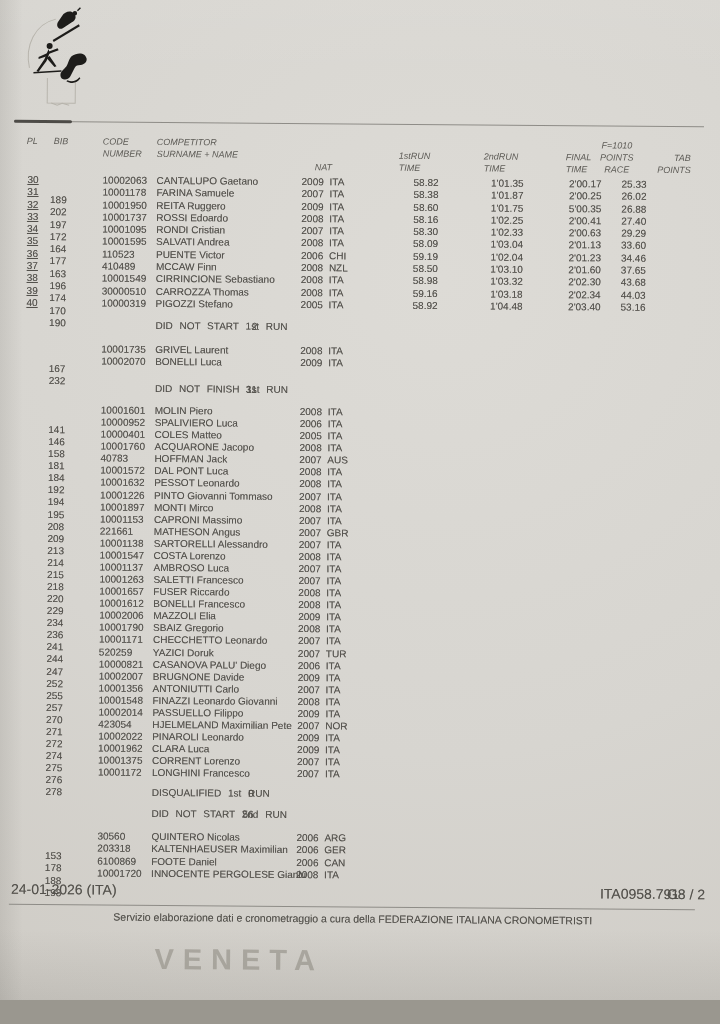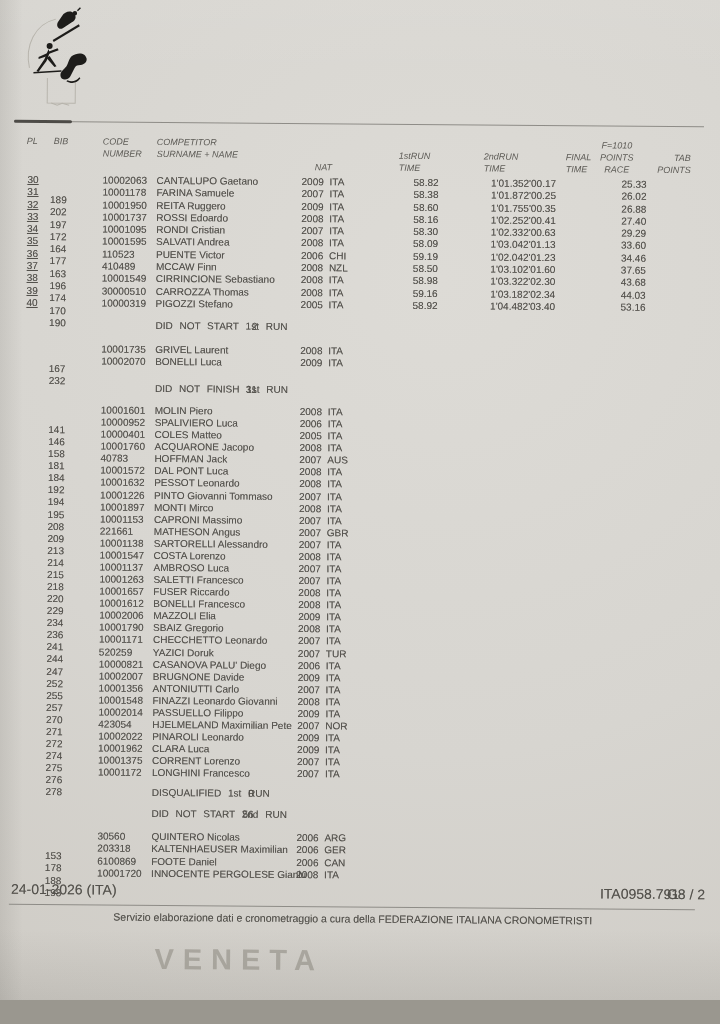--- a/index.html
+++ b/index.html
@@ -33,21 +33,21 @@
   .cell{position:absolute;top:0;font-size:10px;line-height:12px;white-space:nowrap;
         color:#53514c;text-shadow:0 0 0.4px rgba(83,81,76,0.55);}
   .c-pl{left:0;width:25px;text-align:right;text-decoration:underline;}
   .c-bib{left:25px;width:40px;text-align:center;margin-top:20px;}
   .c-code{left:89px;}
   .c-name{left:143px;}
   .c-year{left:288px;width:22px;text-align:center;}
   .c-nat{left:316px;}
   .c-r1{left:346px;width:79px;text-align:right;}
   .c-r2{left:425px;width:85px;text-align:right;}
-  .c-fin{left:510px;width:78px;}
+  .c-fin{left:510px;width:78px;text-align:right;}
   .c-pts{left:588px;width:45px;text-align:right;}
   
   .section-label{position:absolute;left:158px;font-size:10px;line-height:12px;white-space:nowrap;
         color:#53514c;word-spacing:4px;text-shadow:0 0 0.4px rgba(83,81,76,0.55);}
   .section-count{position:absolute;left:230px;width:30px;text-align:right;font-size:10px;line-height:12px;
         color:#53514c;text-shadow:0 0 0.4px rgba(83,81,76,0.55);}
   
   .ft{position:absolute;font-size:14px;line-height:12px;white-space:nowrap;color:#53514c;
       text-shadow:0 0 0.4px rgba(83,81,76,0.5);}
   .ft-date{left:18px;top:883px;}

